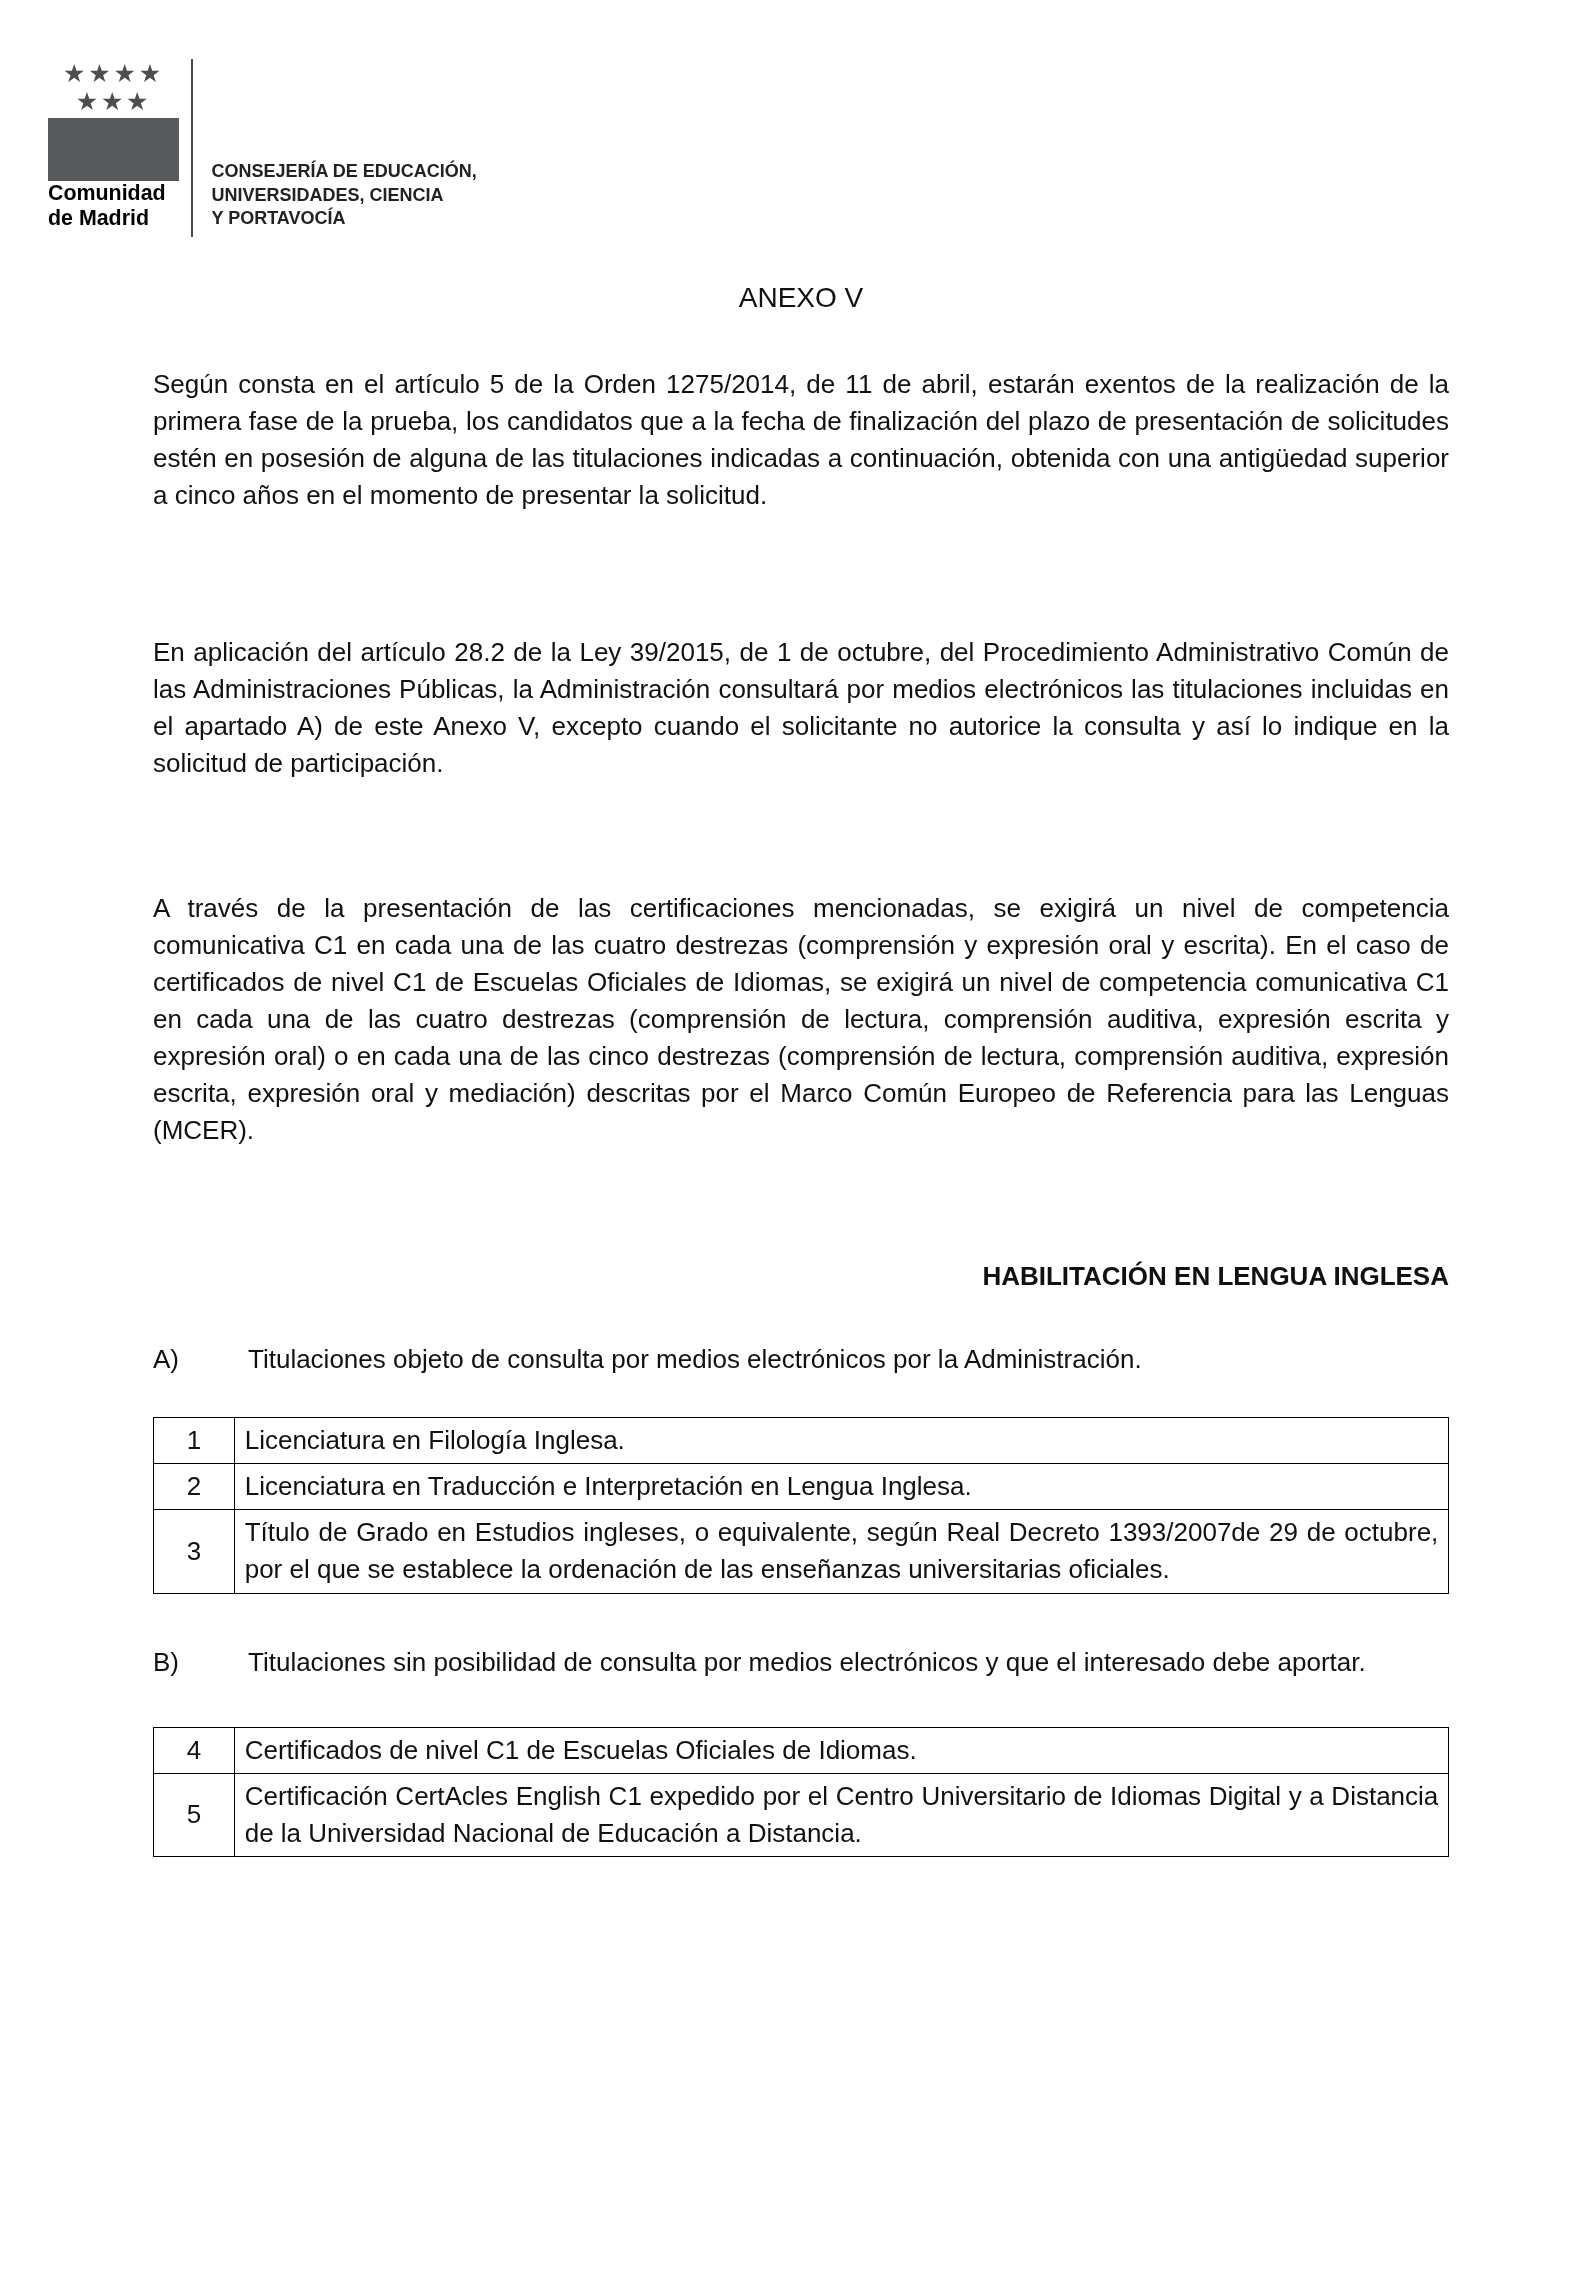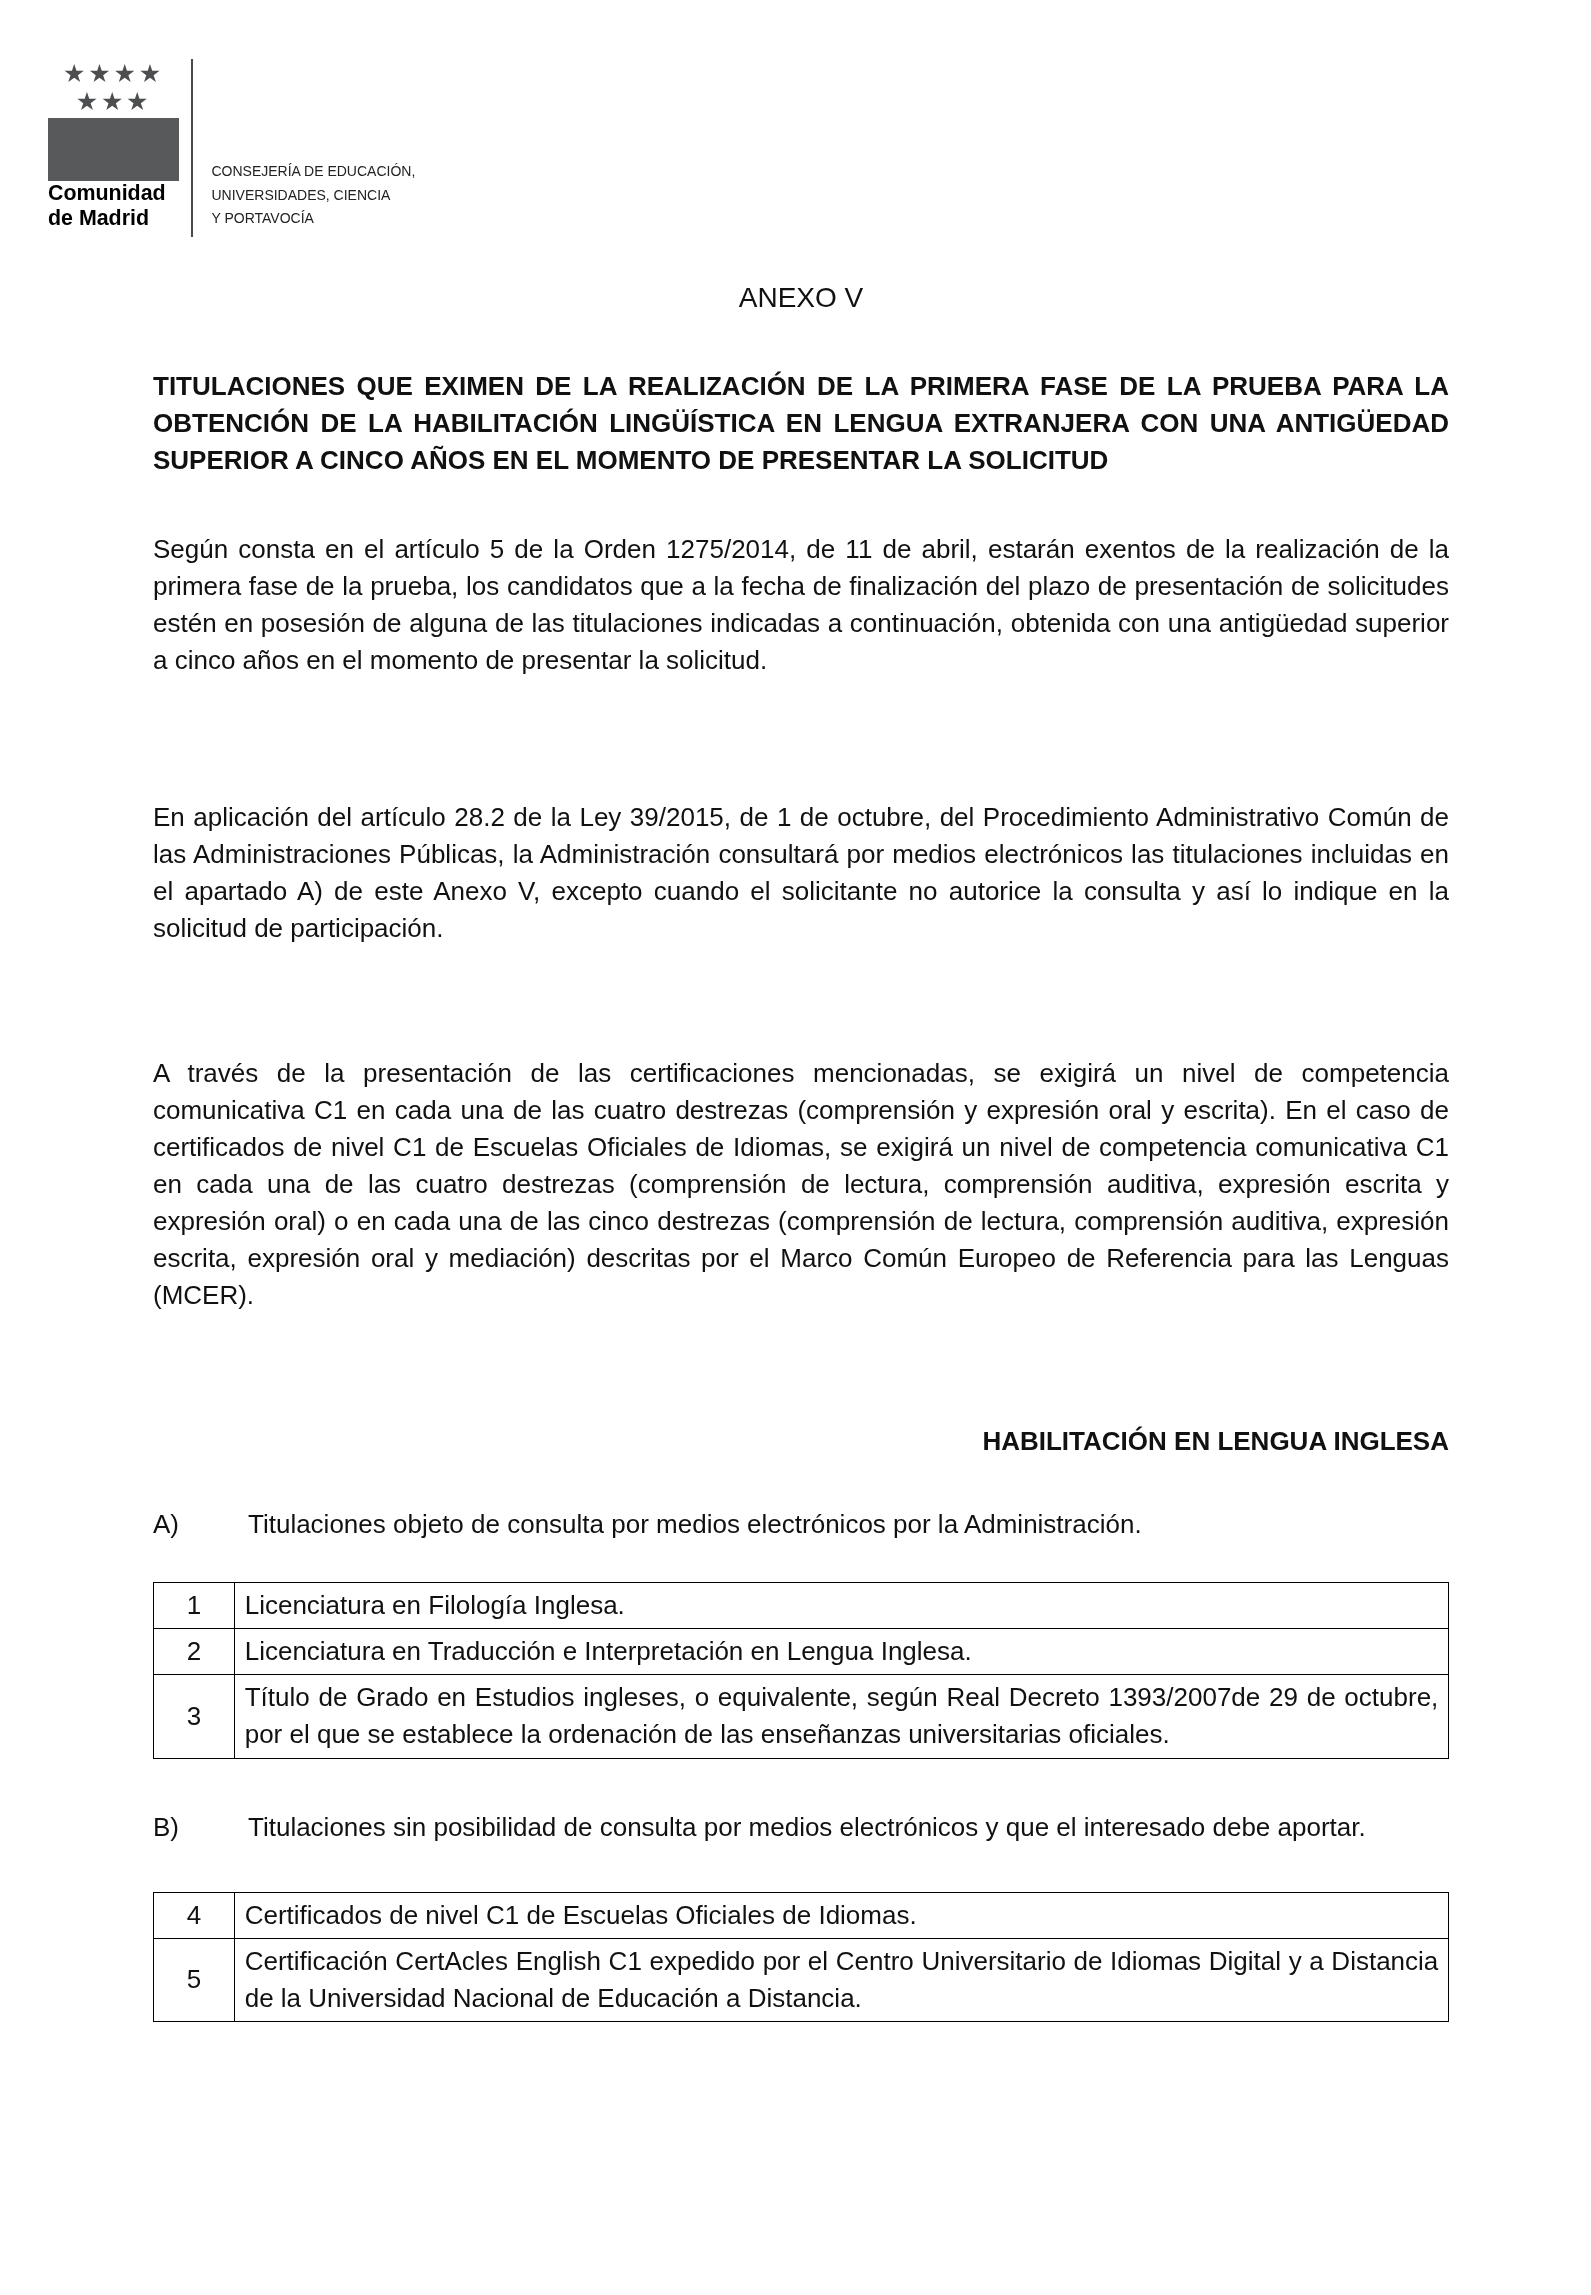--- a/index.html
+++ b/index.html
@@ -46,23 +46,24 @@
   }
   .header-divider {
     width:2.1px; height:178px;
     background:#4a4a4a;
     margin-left:12.4px;
     flex:none;
   }
   .dept {
     margin-left:18px;
     padding-top:101px;
-    font-size:14px;
+    font-size:18px;
     line-height:23.5px;
     color:#222;
+    font-weight:bold;
   }
 
   
   .page-title {
     margin-top:44px;
     text-align:center;
     font-size:28px;
     line-height:33px;
     color:#111;
   }
@@ -144,21 +145,20 @@
     <div class="header-divider"></div>
     <div class="dept">
       <div>CONSEJERÍA DE EDUCACIÓN,</div>
       <div>UNIVERSIDADES, CIENCIA</div>
       <div>Y PORTAVOCÍA</div>
     </div>
   </header>
 
   <div class="page-title">ANEXO V</div>
 
-  <div class="intro-bold">TITULACIONES QUE EXIMEN DE LA REALIZACIÓN DE LA PRIMERA FASE DE LA PRUEBA PARA LA OBTENCIÓN DE LA HABILITACIÓN LINGÜÍSTICA EN LENGUA EXTRANJERA CON UNA ANTIGÜEDAD SUPERIOR A CINCO AÑOS EN EL MOMENTO DE PRESENTAR LA SOLICITUD</div>
 
   <div class="para para-1">Según consta en el artículo 5 de la Orden 1275/2014, de 11 de abril, estarán exentos de la realización de la primera fase de la prueba, los candidatos que a la fecha de finalización del plazo de presentación de solicitudes estén en posesión de alguna de las titulaciones indicadas a continuación, obtenida con una antigüedad superior a cinco años en el momento de presentar la solicitud.</div>
   <div class="para para-2">En aplicación del artículo 28.2 de la Ley 39/2015, de 1 de octubre, del Procedimiento Administrativo Común de las Administraciones Públicas, la Administración consultará por medios electrónicos las titulaciones incluidas en el apartado A) de este Anexo V, excepto cuando el solicitante no autorice la consulta y así lo indique en la solicitud de participación.</div>
   <div class="para para-3">A través de la presentación de las certificaciones mencionadas, se exigirá un nivel de competencia comunicativa C1 en cada una de las cuatro destrezas (comprensión y expresión oral y escrita). En el caso de certificados de nivel C1 de Escuelas Oficiales de Idiomas, se exigirá un nivel de competencia comunicativa C1 en cada una de las cuatro destrezas (comprensión de lectura, comprensión auditiva, expresión escrita y expresión oral) o en cada una de las cinco destrezas (comprensión de lectura, comprensión auditiva, expresión escrita, expresión oral y mediación) descritas por el Marco Común Europeo de Referencia para las Lenguas (MCER).</div>
 
   <div class="section-heading">HABILITACIÓN EN LENGUA INGLESA</div>
 
   <div class="list-item list-item-a">
     <span class="list-label">A)</span>
     <div class="list-text">Titulaciones objeto de consulta por medios electrónicos por la Administración.</div>

